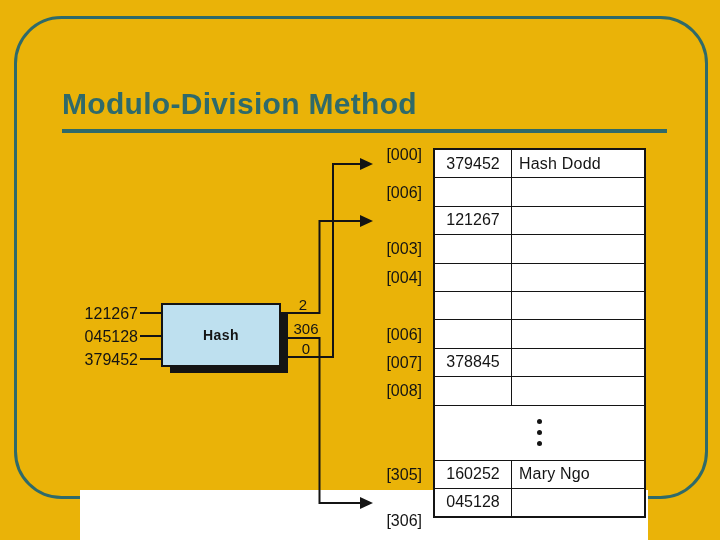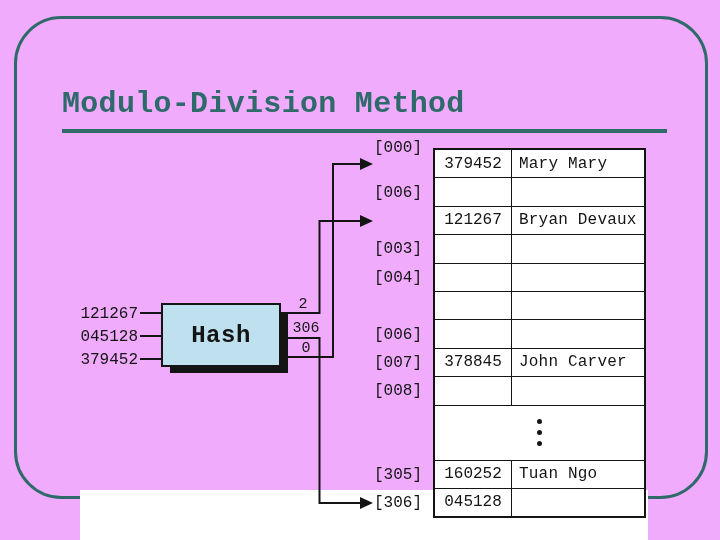--- a/index.html
+++ b/index.html
@@ -1,21 +1,21 @@
 <!DOCTYPE html>
 <html style="--accent: #2f6a6a; --hash-fill: #bee0ef;"><head>
 <meta charset="utf-8">
 <style>
   :root { --accent: #2f6a6a; --hash-fill: #bee0ef; --ink: #141414; }
   * { box-sizing: border-box; margin: 0; padding: 0; }
   body { background: #fff; }
   .slide {
     position: relative; width: 720px; height: 540px;
-    background: #f0abfc; overflow: hidden;
-    font-family: Liberation Mono, monospace; color: var(--ink);
+    background: #eab308; overflow: hidden;
+    font-family: Liberation Sans, sans-serif; color: var(--ink);
   }
   .layer { position: absolute; left: 0; top: 0; width: 720px; height: 540px; }
   .frame-path { fill: none; stroke: var(--accent); stroke-width: 3; }
   .conn { fill: none; stroke: var(--ink); stroke-width: 2; }
   .ahead { fill: var(--ink); stroke: none; }
   .hash-shadow { fill: var(--ink); }
   .hash-rect { fill: var(--hash-fill); stroke: var(--ink); stroke-width: 2; }
 
   .page-title {
     position: absolute; left: 62px; top: 87px;
@@ -23,21 +23,21 @@
     color: var(--accent); white-space: nowrap;
   }
   .title-rule { position: absolute; left: 62px; top: 129px; width: 605px; height: 4px; background: var(--accent); }
 
   .lbl { position: absolute; line-height: 1; white-space: nowrap; }
   .in-val { width: 68px; text-align: right; font-size: 16px; left: 70px; }
   .out-val { text-align: center; font-size: 15px; }
   .hash-word {
     position: absolute; left: 162px; top: 304px; width: 118px; height: 62px;
     display: flex; align-items: center; justify-content: center;
-    font-size: 24px; font-weight: bold; letter-spacing: .5px;
+    font-size: 14px; font-weight: bold; letter-spacing: .5px;
   }
 
   .addr {
     position: absolute; left: 348px; width: 74px; height: 28.4px;
     display: flex; align-items: center; justify-content: flex-end;
     font-size: 16px;
   }
   .htable {
     position: absolute; left: 433px; top: 148px; width: 213px; height: 370px;
     border: 2px solid var(--ink); background: #fff;
@@ -85,76 +85,74 @@
   <div class="hash-word">Hash</div>
 
   <div class="lbl in-val" style="top:306px">121267</div>
   <div class="lbl in-val" style="top:329px">045128</div>
   <div class="lbl in-val" style="top:352px">379452</div>
 
   <div class="lbl out-val" style="left:290px;top:297px;width:26px">2</div>
   <div class="lbl out-val" style="left:289px;top:321px;width:34px">306</div>
   <div class="lbl out-val" style="left:293px;top:341px;width:26px">0</div>
 
-  <div class="addr" style="top:134px">[000]</div>
+  <div class="addr" style="top:141px">[000]</div>
   <div class="addr" style="top:178.4px">[006]</div>
   <div class="addr" style="top:235.2px">[003]</div>
   <div class="addr" style="top:263.6px">[004]</div>
   <div class="addr" style="top:320.4px">[006]</div>
   <div class="addr" style="top:348.8px">[007]</div>
   <div class="addr" style="top:377.2px">[008]</div>
   <div class="addr" style="top:460.6px">[305]</div>
-  <div class="addr" style="top:489px;height:27px">[306]</div>
+  <div class="addr" style="top:507px;height:27px">[306]</div>
 
   <div class="htable">
     <div class="trow">
       <div class="cell-key">379452</div>
-      <div class="cell-name">Mary Mary</div>
+      <div class="cell-name">Hash Dodd</div>
     </div>
     <div class="trow">
       <div class="cell-key"></div>
       <div class="cell-name"></div>
     </div>
     <div class="trow">
       <div class="cell-key">121267</div>
-      <div class="cell-name">Bryan Devaux</div>
     </div>
     <div class="trow">
       <div class="cell-key"></div>
       <div class="cell-name"></div>
     </div>
     <div class="trow">
       <div class="cell-key"></div>
       <div class="cell-name"></div>
     </div>
     <div class="trow">
       <div class="cell-key"></div>
       <div class="cell-name"></div>
     </div>
     <div class="trow">
       <div class="cell-key"></div>
       <div class="cell-name"></div>
     </div>
     <div class="trow">
       <div class="cell-key">378845</div>
-      <div class="cell-name">John Carver</div>
     </div>
     <div class="trow">
       <div class="cell-key"></div>
       <div class="cell-name"></div>
     </div>
     <div class="erow">
       <div class="dots">
         <div class="dot"></div>
           <div class="dot"></div>
           <div class="dot"></div>
       </div>
     </div>
     <div class="trow">
       <div class="cell-key">160252</div>
-      <div class="cell-name">Tuan Ngo</div>
+      <div class="cell-name">Mary Ngo</div>
     </div>
     <div class="trow last">
       <div class="cell-key">045128</div>
     </div>
   </div>
 
 </div>
 
 </body></html>

